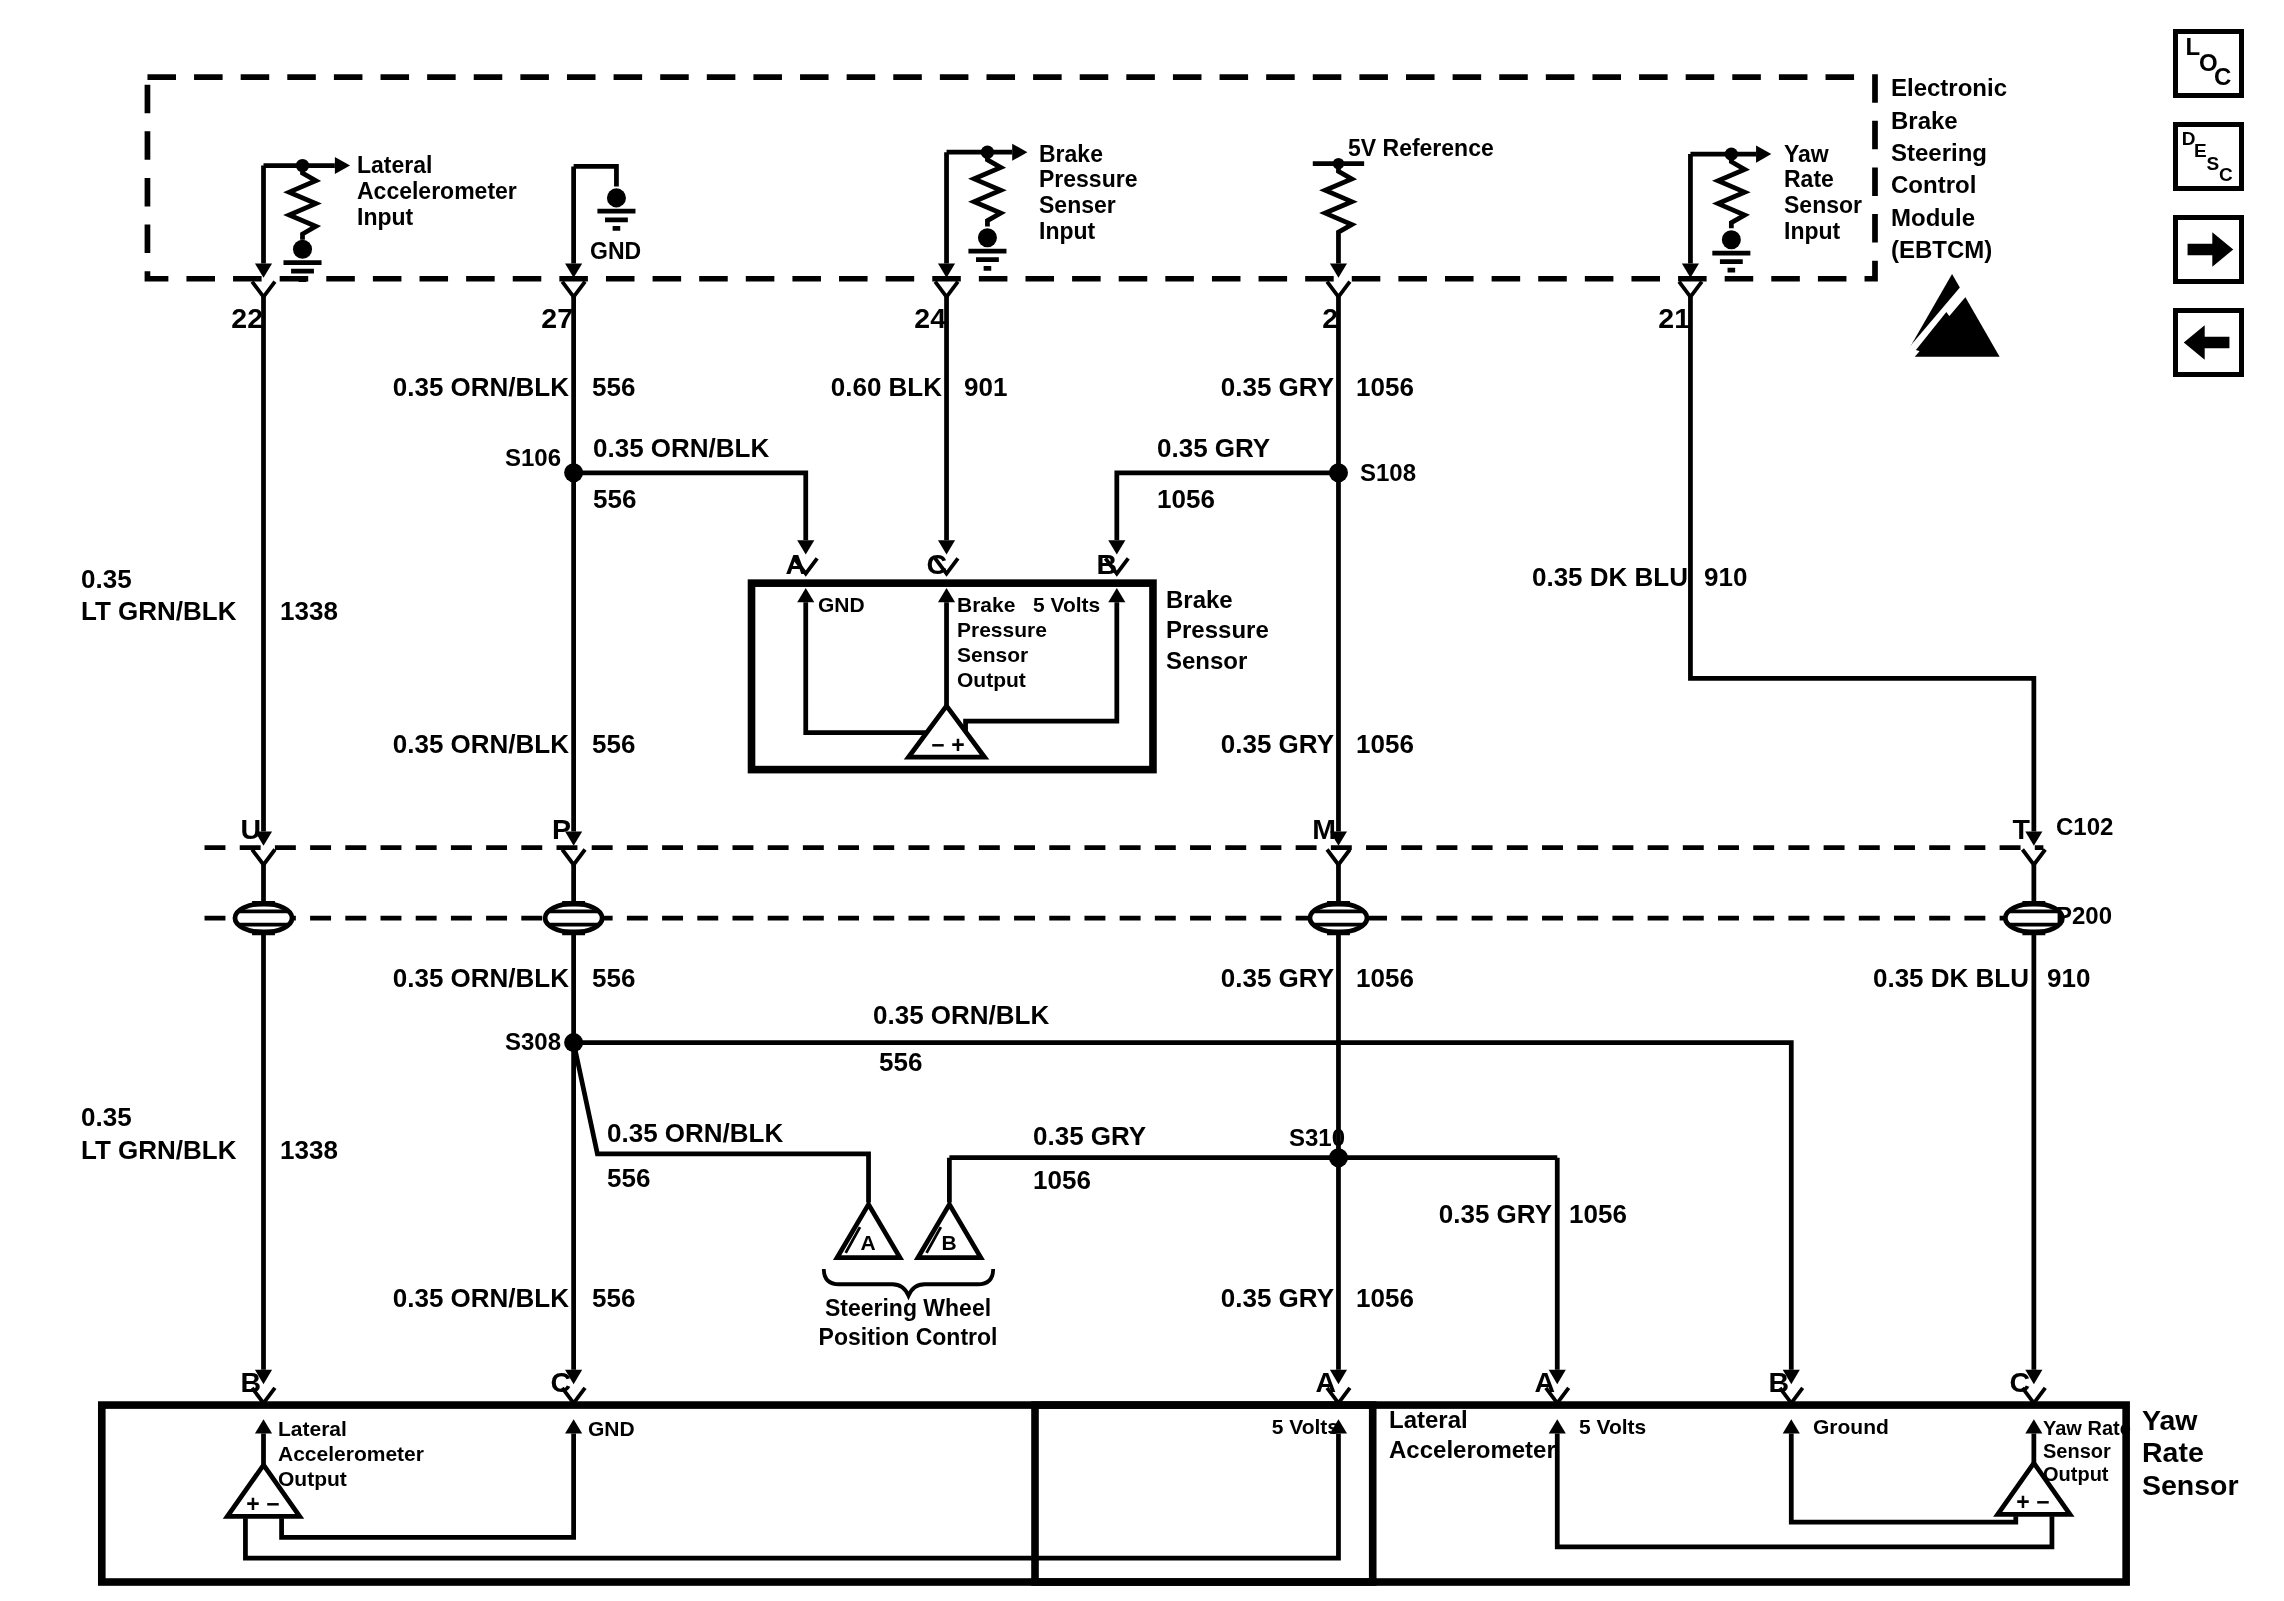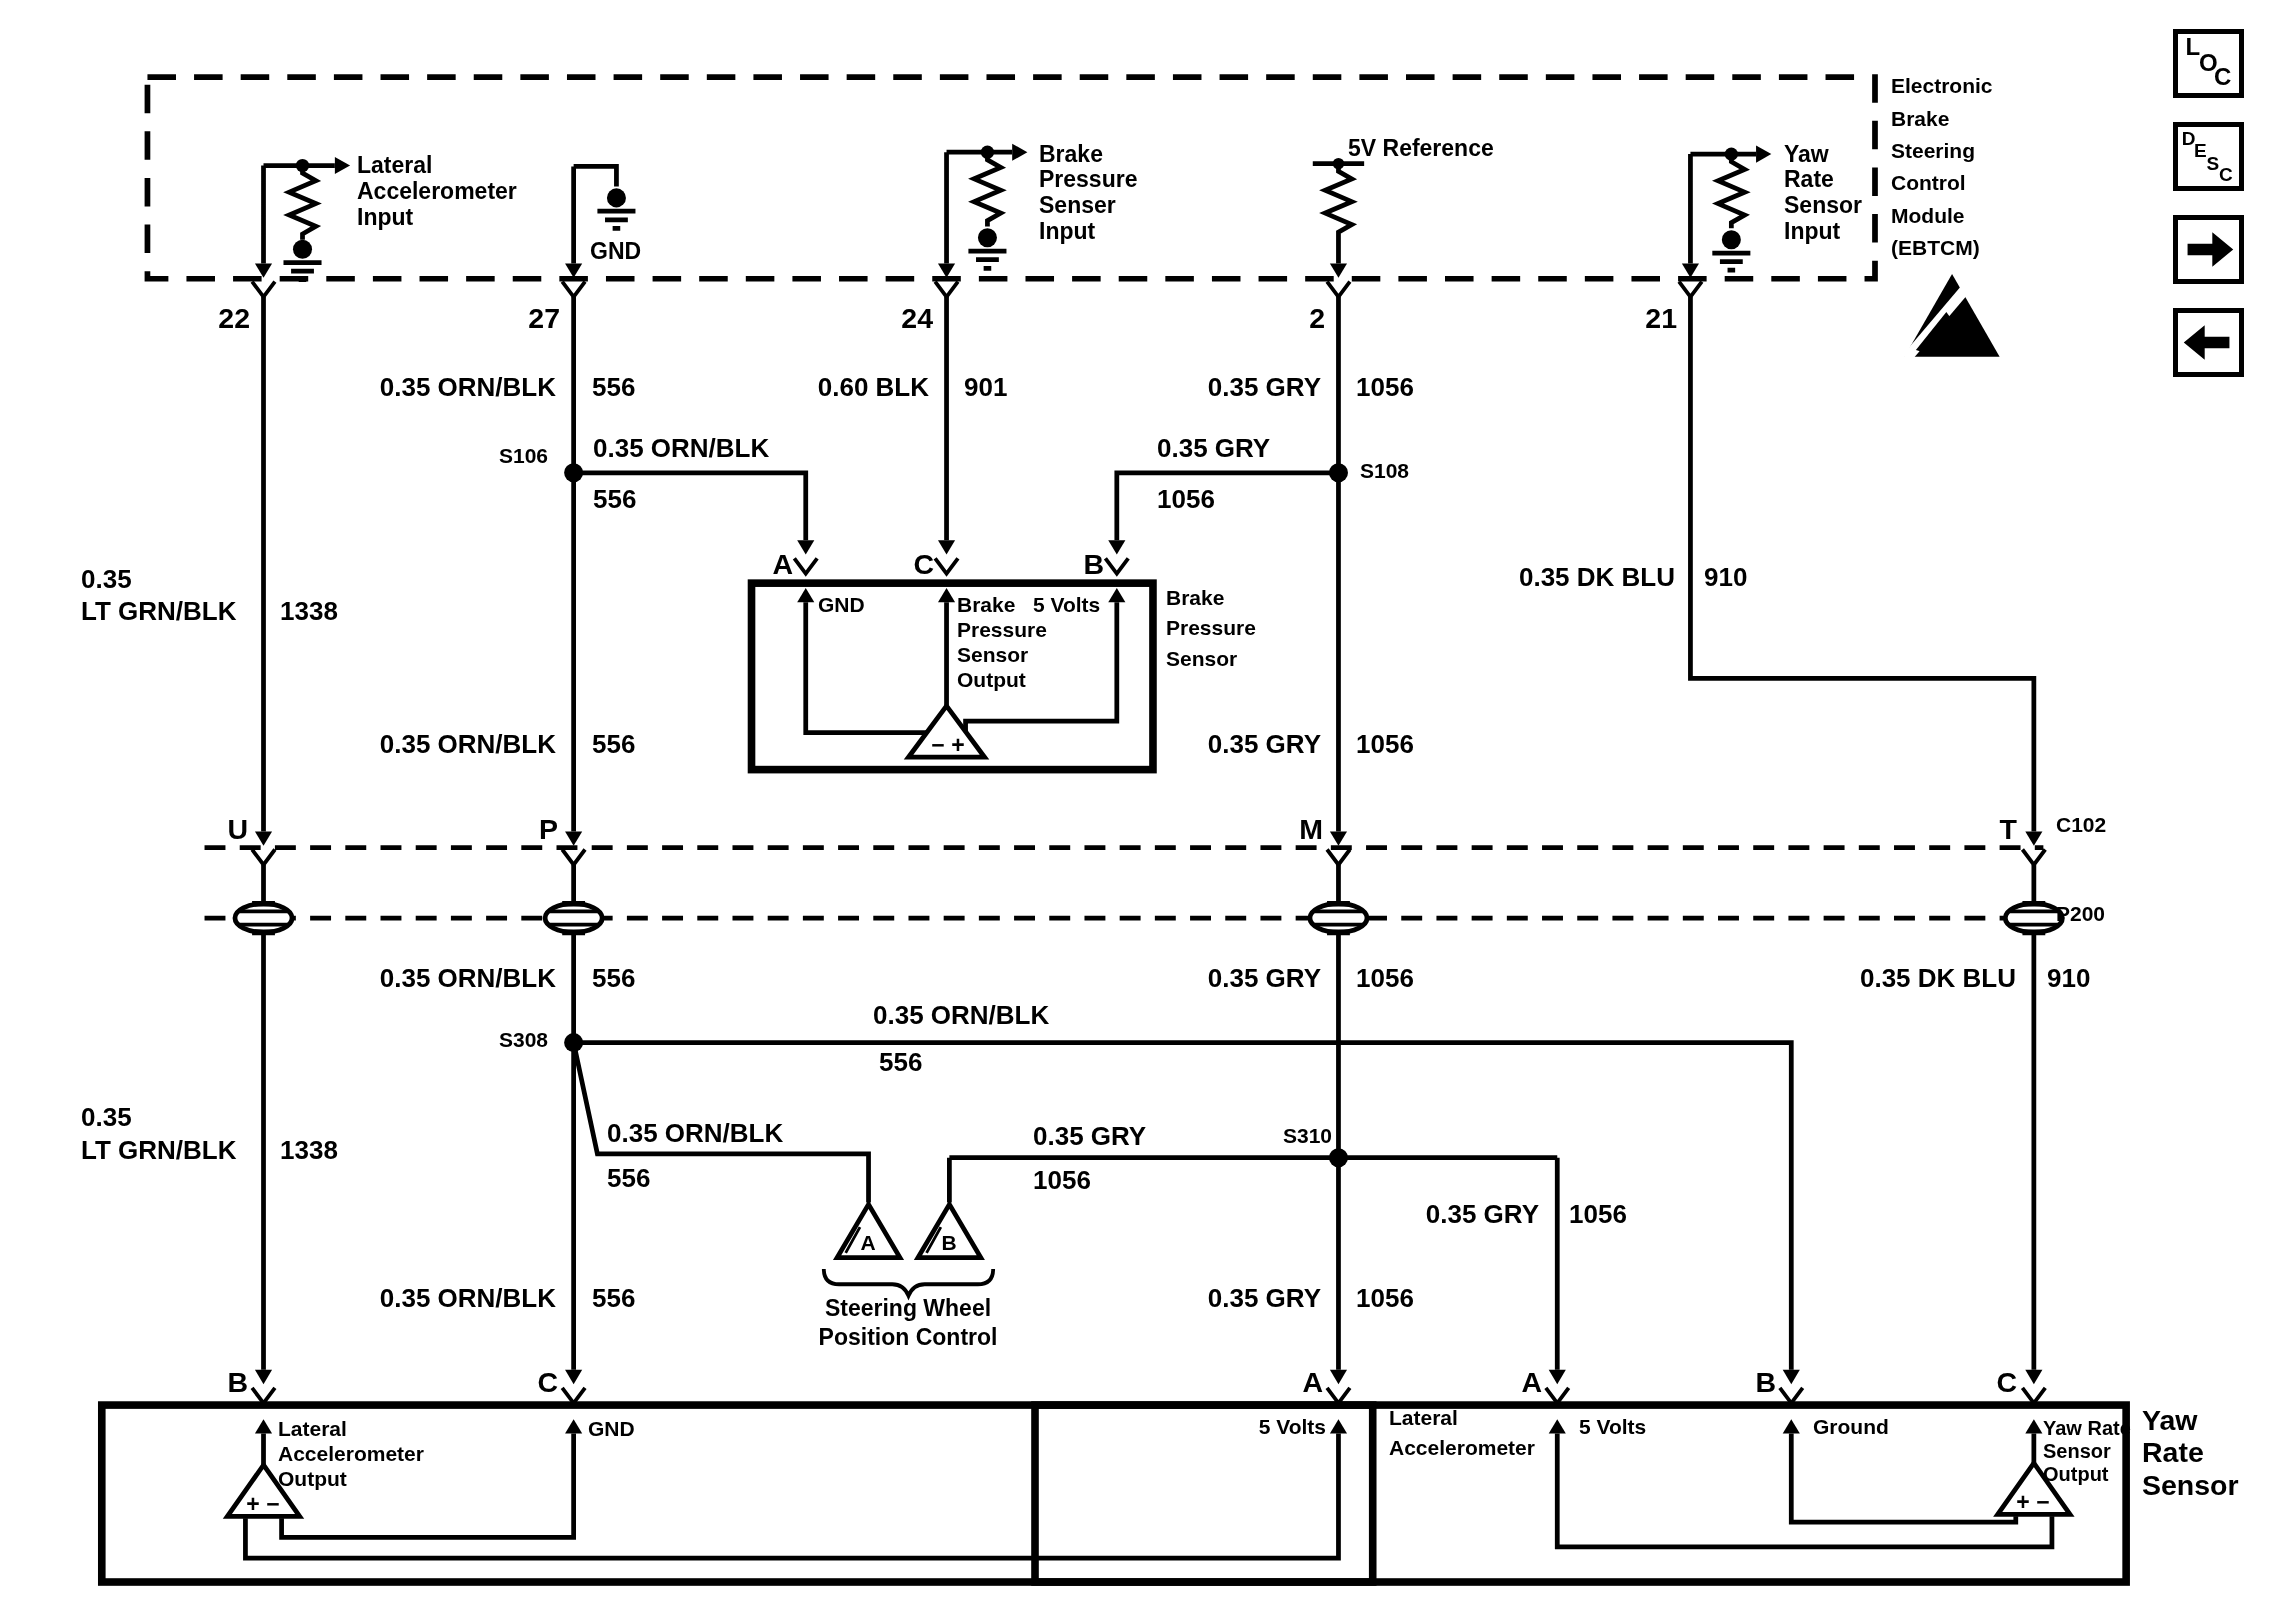--- a/index.html
+++ b/index.html
@@ -1,22 +1,22 @@
 <!DOCTYPE html>
 <html style="font-size:15px"><head>
 <meta charset="utf-8">
 <style>
   html,body{margin:0;padding:0;background:#fff;}
   .canvas{position:relative;width:2285px;height:1602px;background:#fff;
           font-family:"Liberation Sans",sans-serif;color:#000;overflow:hidden;}
   svg.lines{position:absolute;left:0;top:0;}
   .lbl{position:absolute;font-weight:700;font-size:26px;line-height:1.15;white-space:nowrap;}
-  .r{transform:translateX(-100%);}
+  .r{transform:translateX(-100%);margin-left:13px;}
   .c{transform:translateX(-50%);}
-  .f21{font-size:20px}.f22{font-size:21px}.f24{font-size:23px}.f29{font-size:21px}.f30{font-size:28.5px}
+  .f21{font-size:20px}.f22{font-size:21px}.f24{font-size:23px}.f29{font-size:24px}.f30{font-size:28.5px}
   .btn{position:absolute;left:2173px;width:61px;height:59px;border:5.7px solid #000;background:#fff;cursor:pointer;}
   .btn span{position:absolute;font-weight:700;font-size:24px;line-height:1;}
   .btn.desc span{font-size:19px;}
   .btn svg{position:absolute;left:0;top:0;}
 </style>
 </head>
 <body>
 
 <div class="canvas">
 

